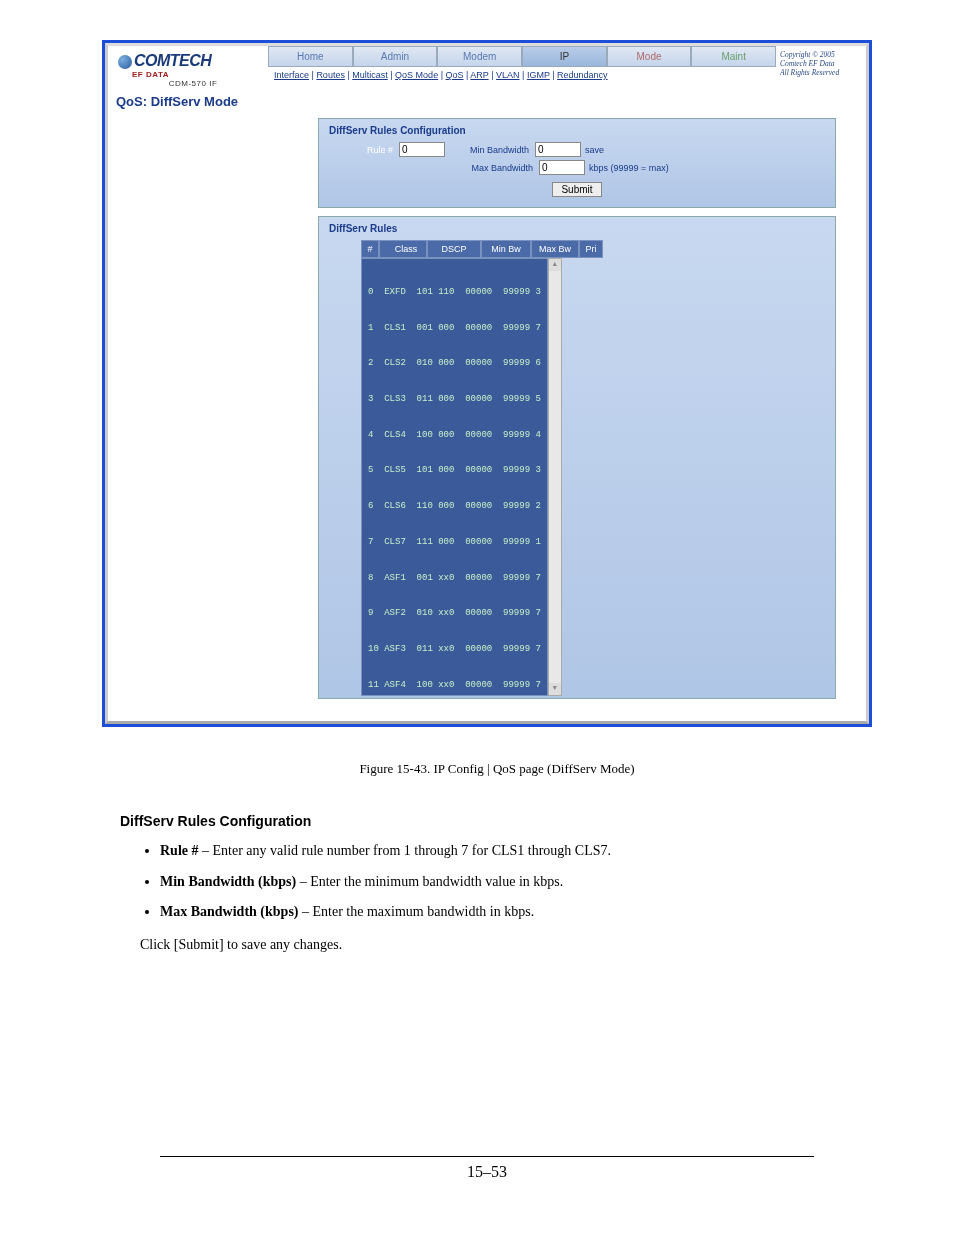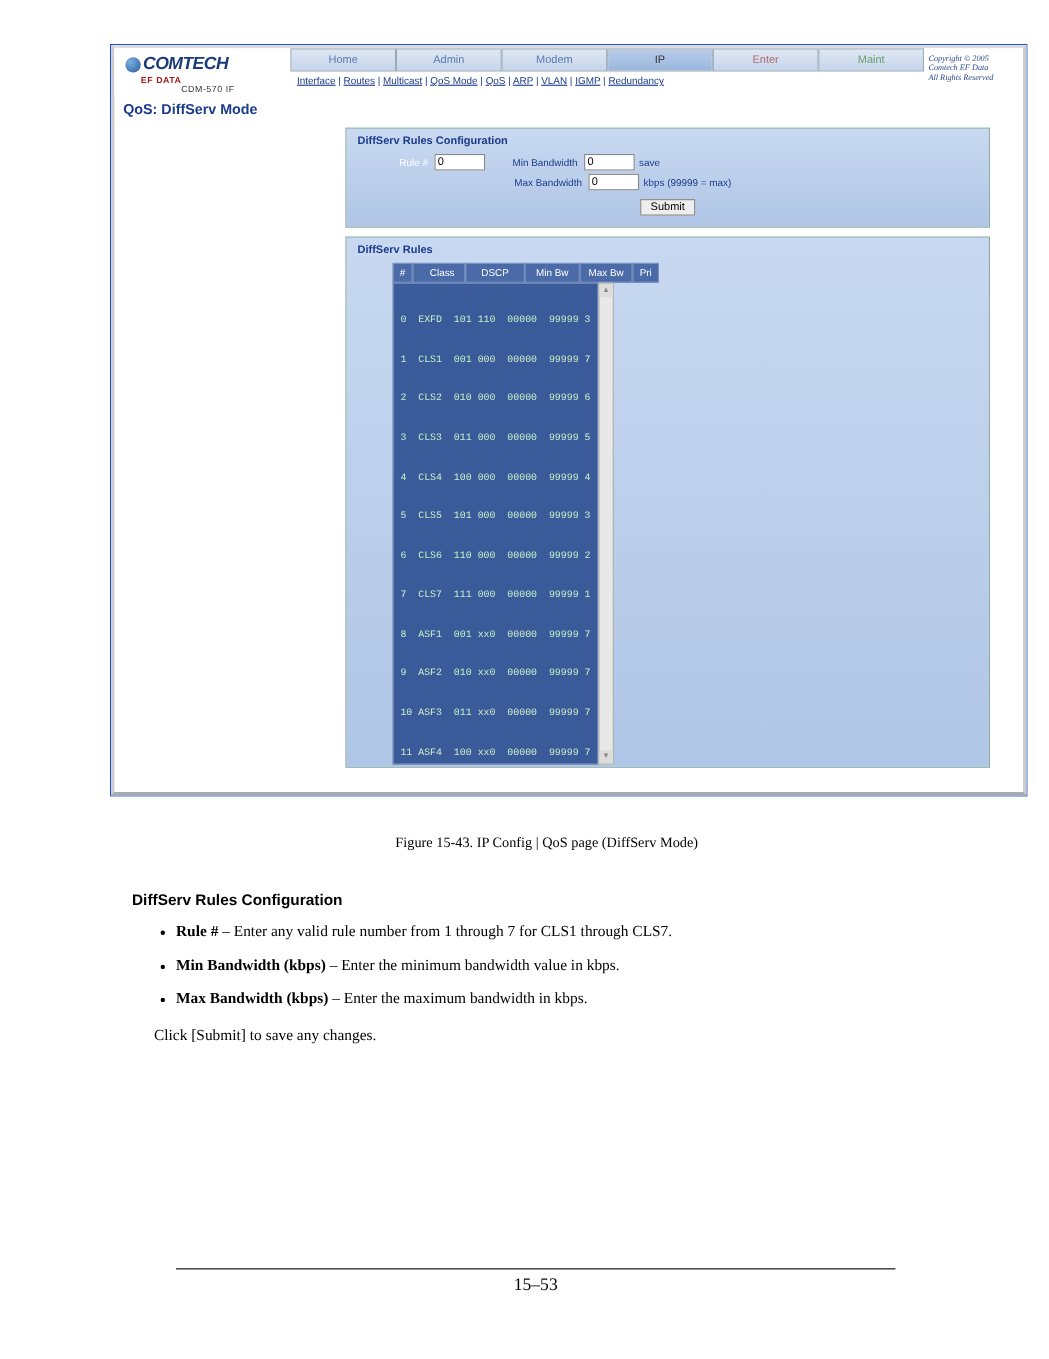--- a/index.html
+++ b/index.html
@@ -1,18 +1,18 @@
 <!DOCTYPE html>
 <html><head>
 <meta charset="utf-8">
 <style>
   * { box-sizing: border-box; margin: 0; padding: 0; }
   body { font-family: Georgia, 'Times New Roman', serif; font-size: 13px; color: #000; background: #fff; }
   .page { width: 954px; margin: 0 auto; padding: 40px 80px 40px 100px; }
-  .screenshot-frame { border: 1px solid #1d4ed8; background: #f5f5f5; width: 834px; margin: 0 auto 30px auto; }
+  .screenshot-frame { border: 3px solid #1d4ed8; background: #f5f5f5; width: 770px; margin: 0 auto 30px auto; }
   .ss-inner { background: #fff; border: 3px solid #ccc; border-top-color: #ddd; border-bottom-color: #aaa; }
   .app-header { display: flex; align-items: flex-start; background: #fff; }
   .logo-cell { width: 160px; padding: 6px 0 0 10px; font-family: Arial, sans-serif; }
   .logo-main { font-weight: bold; font-style: italic; font-size: 16px; color: #1a3a7a; letter-spacing: -0.5px; }
   .logo-main .globe { display:inline-block; width:14px; height:14px; border-radius:50%; background: radial-gradient(circle at 30% 30%, #7ab0e0, #2a5aa0); vertical-align:middle; margin-right:2px;}
   .logo-sub { font-size: 8px; color: #a02020; font-weight:bold; letter-spacing:0.5px;padding-left:14px;}
   .logo-sub2 { font-size: 8px; color:#333; text-align:center; letter-spacing:0.5px;}
   .tabs-area { flex: 1; }
   .tabs-row { display: flex; }
   .tab { flex:1; text-align:center; font-family: Arial, sans-serif; font-size: 10px; padding: 4px 0; background: linear-gradient(#dfe7f3, #c5d5eb); border: 1px solid #9ab; color:#5a7ab0; cursor:pointer; }
@@ -60,21 +60,21 @@
           <div class="logo-main"><span class="globe"></span><span>COMTECH</span></div>
           <div class="logo-sub">EF DATA</div>
           <div class="logo-sub2">CDM-570 IF</div>
         </div>
         <div class="tabs-area">
           <div class="tabs-row">
             <div class="tab">Home</div>
             <div class="tab">Admin</div>
             <div class="tab">Modem</div>
             <div class="tab active">IP</div>
-            <div class="tab stats">Enter</div>
+            <div class="tab stats">Mode</div>
             <div class="tab maint">Maint</div>
           </div>
           <div class="subnav">
             <a>Interface</a> |
             <a>Routes</a> |
             <a>Multicast</a> |
             <a>QoS Mode</a> |
             <a>QoS</a> |
             <a>ARP</a> |
             <a>VLAN</a> |

